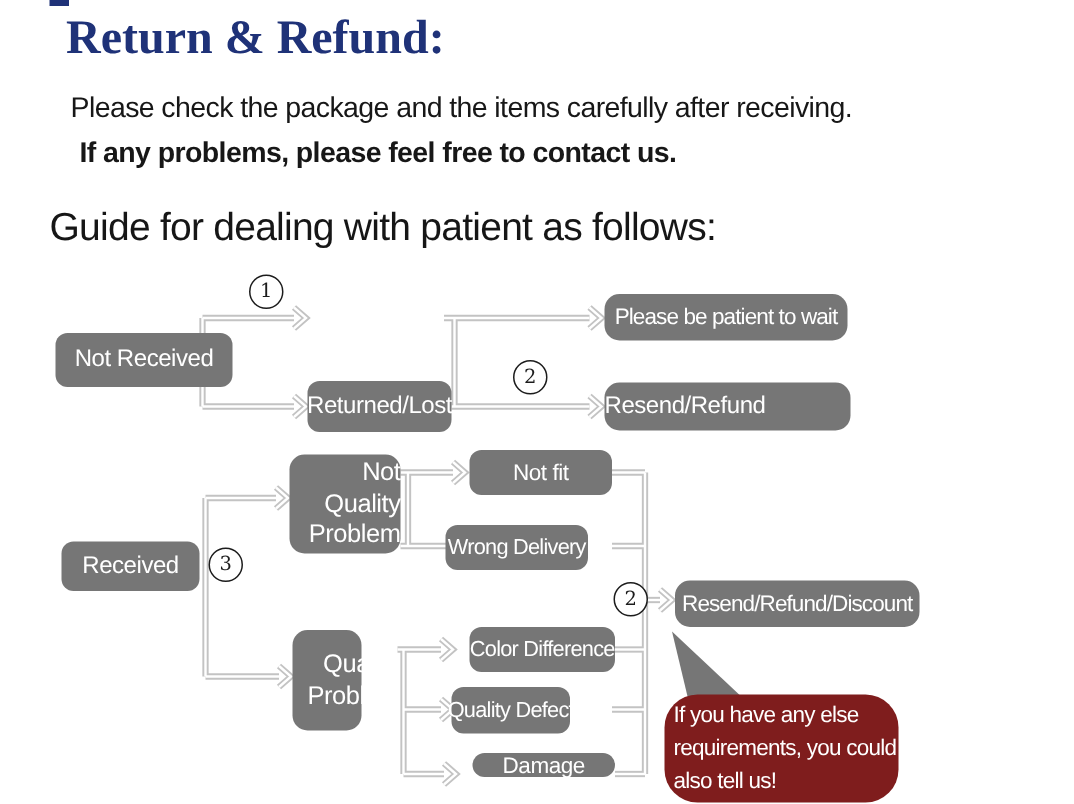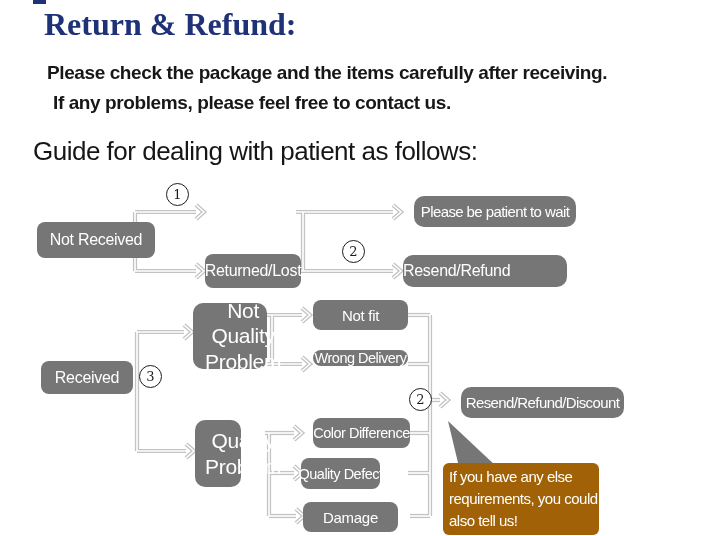--- a/index.html
+++ b/index.html
@@ -6,48 +6,48 @@
   .stage{
     position:relative;width:716px;height:536px;background:#ffffff;overflow:hidden;
     font-family:"Liberation Sans", sans-serif;color:#1a1a1a;
   }
   .top-mark{position:absolute;left:33px;top:0;width:13px;height:4px;background:#1f3278;}
   .page-title{
     position:absolute;left:44px;top:6px;
     font-family:"Liberation Serif", serif;font-weight:700;font-size:32px;
     color:#1f3278;letter-spacing:0;white-space:nowrap;
   }
-  .intro-1{position:absolute;left:47px;top:62px;font-size:19px;font-weight:700;letter-spacing:-0.4px;white-space:nowrap;color:#171717;}
+  .intro-1{position:absolute;left:47px;top:62px;font-size:19px;font-weight:400;letter-spacing:-0.4px;white-space:nowrap;color:#171717;}
   .intro-2{position:absolute;left:53px;top:92px;font-size:19px;font-weight:700;letter-spacing:-0.4px;white-space:nowrap;color:#171717;}
   .guide-heading{position:absolute;left:33px;top:136px;font-size:26px;font-weight:400;letter-spacing:-0.5px;white-space:nowrap;color:#161616;}
 
   svg.connectors{position:absolute;left:0;top:0;width:716px;height:536px;}
   .wire-outer{stroke:#c3c3c3;stroke-width:4.2;fill:none;}
   .wire-inner{stroke:#ffffff;stroke-width:1.6;fill:none;}
   .bubble-tail{fill:#767676;stroke:none;}
 
   .node{
     position:absolute;background:#767676;color:#ffffff;border-radius:8px;
     display:flex;align-items:center;justify-content:center;
     font-size:16px;letter-spacing:-0.3px;white-space:nowrap;
   }
   .node.big{border-radius:10px;}
-  .node.wrap{white-space:normal;justify-content:flex-start;text-align:center;line-height:1.22;font-size:21px;}
+  .node.wrap{white-space:normal;justify-content:flex-start;text-align:right;line-height:1.22;font-size:17px;}
   .fs15{font-size:15px;}
   .fs145{font-size:14.5px;letter-spacing:-0.5px;}
-  .tight{letter-spacing:-0.6px;margin-left:11px;}
+  .tight{letter-spacing:-0.6px;}
 
   .marker{
     position:absolute;width:21px;height:21px;border:1.6px solid #1c1c1c;border-radius:50%;
     background:#ffffff;color:#1c1c1c;display:flex;align-items:center;justify-content:center;
     font-family:"DejaVu Serif", serif;font-size:13px;line-height:1;
   }
   .bubble{
-    position:absolute;left:443px;top:463px;width:156px;height:72px;background:#a16207;
-    border-radius:6px;color:#ffffff;padding:3px 0 0 6px;box-sizing:border-box;
+    position:absolute;left:443px;top:463px;width:156px;height:72px;background:#7f1d1d;
+    border-radius:22px;color:#ffffff;padding:3px 0 0 6px;box-sizing:border-box;
   }
   .bubble .line{font-size:15px;letter-spacing:-0.5px;line-height:22px;white-space:nowrap;}
 </style>
 </head>
 <body>
 
 <div class="stage">
 
   <div class="top-mark"></div>
 
@@ -124,25 +124,25 @@
     </div>
 
   <div class="node" style="left:37px;top:222px;width:118px;height:36px;">Not Received</div>
   <div class="node" style="left:205px;top:254px;width:96px;height:34px;">Returned/Lost</div>
   <div class="node big fs15 tight" style="left:403px;top:196px;width:162px;height:31px;">Please be patient to wait</div>
   <div class="node big" style="left:403px;top:255px;width:164px;height:32px;justify-content:flex-start;padding-left:0;box-sizing:border-box;">Resend/Refund</div>
 
   <div class="node" style="left:41px;top:361px;width:92px;height:33px;">Received</div>
   <div class="node big wrap" style="left:193px;top:303px;width:74px;height:66px;padding-left:12px;box-sizing:border-box;">Not Quality Problem</div>
   <div class="node fs15" style="left:313px;top:300px;width:95px;height:30px;">Not fit</div>
-  <div class="node fs145" style="left:313px;top:350px;width:95px;height:16px;">Wrong Delivery</div>
+  <div class="node fs145" style="left:297px;top:350px;width:95px;height:30px;">Wrong Delivery</div>
   <div class="node big wrap" style="left:195px;top:420px;width:46px;height:67px;padding-left:10px;box-sizing:border-box;">Quality Problem</div>
   <div class="node fs145" style="left:313px;top:418px;width:97px;height:30px;">Color Difference</div>
   <div class="node fs145" style="left:301px;top:458px;width:79px;height:31px;">Quality Defect</div>
-  <div class="node fs15" style="left:303px;top:502px;width:95px;height:30px;">Damage</div>
+  <div class="node fs15" style="left:315px;top:502px;width:95px;height:16px;">Damage</div>
   <div class="node big fs15 tight" style="left:450px;top:387px;width:163px;height:31px;">Resend/Refund/Discount</div>
 
   <div class="bubble">
     <div class="line">If you have any else</div>
     <div class="line">requirements, you could</div>
     <div class="line">also tell us!</div>
   </div>
 
 </div>
 

